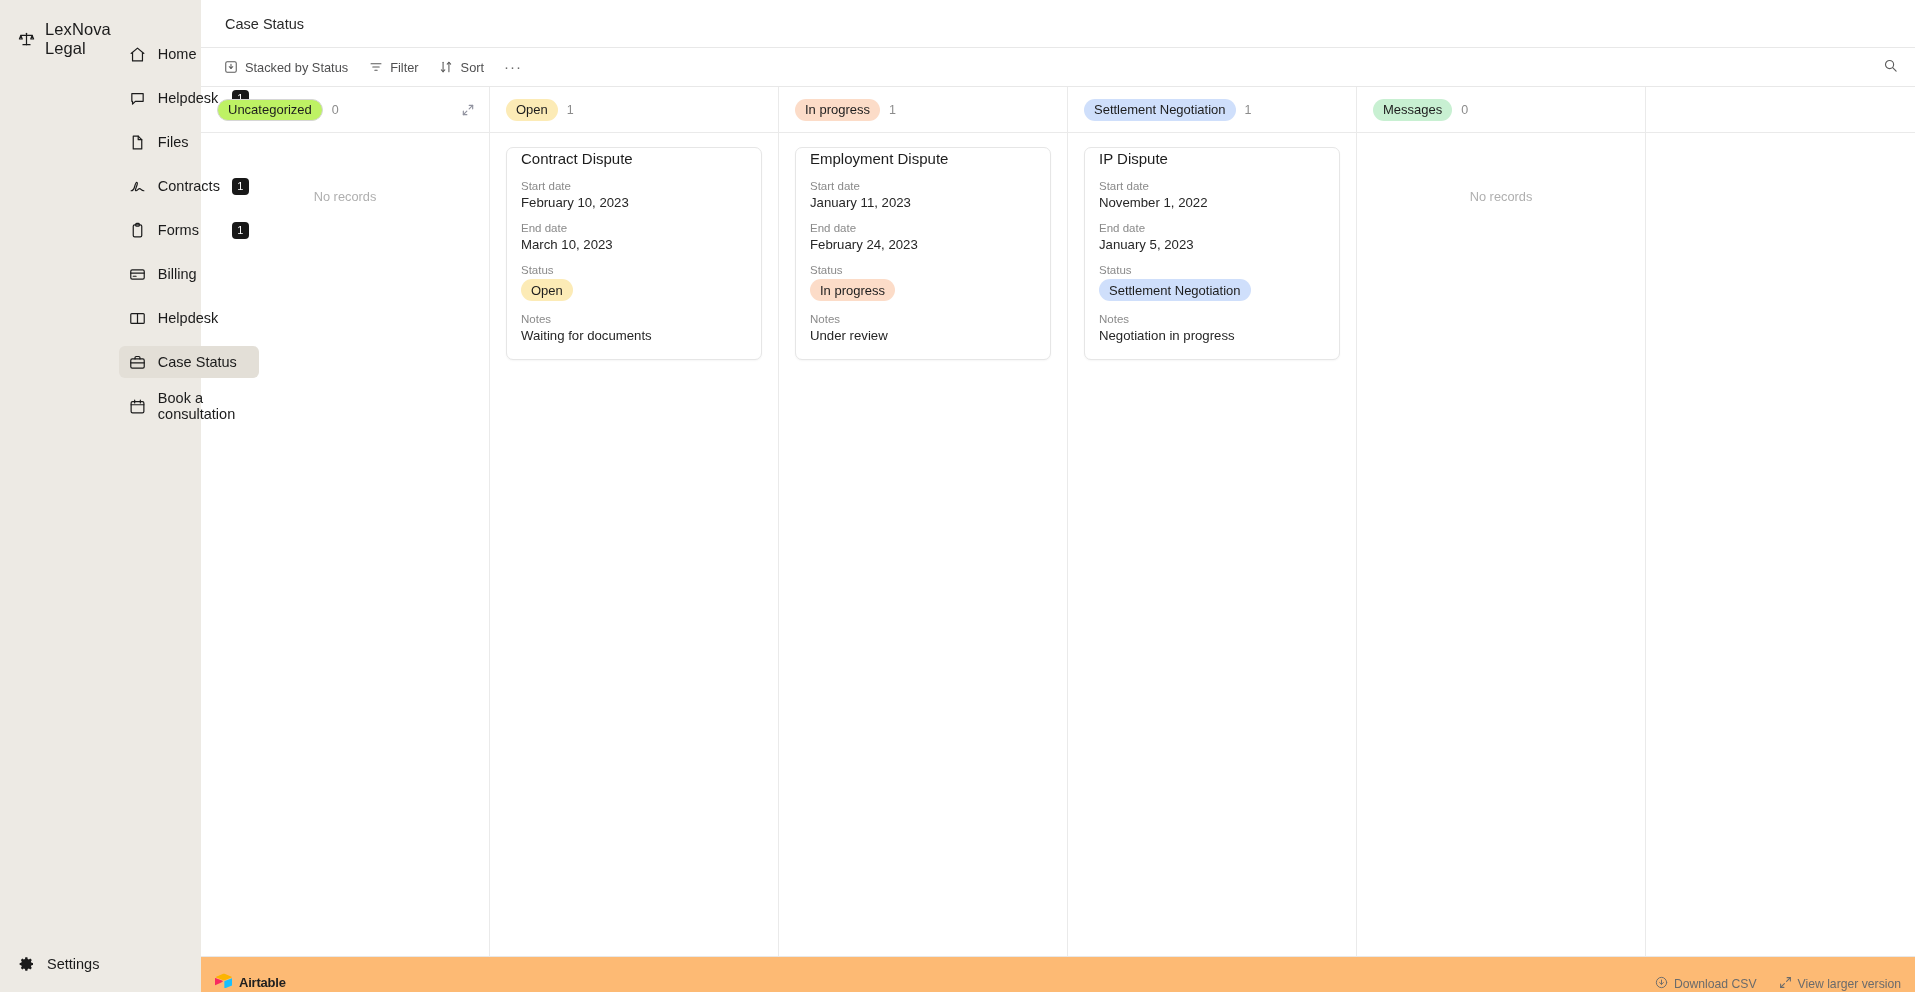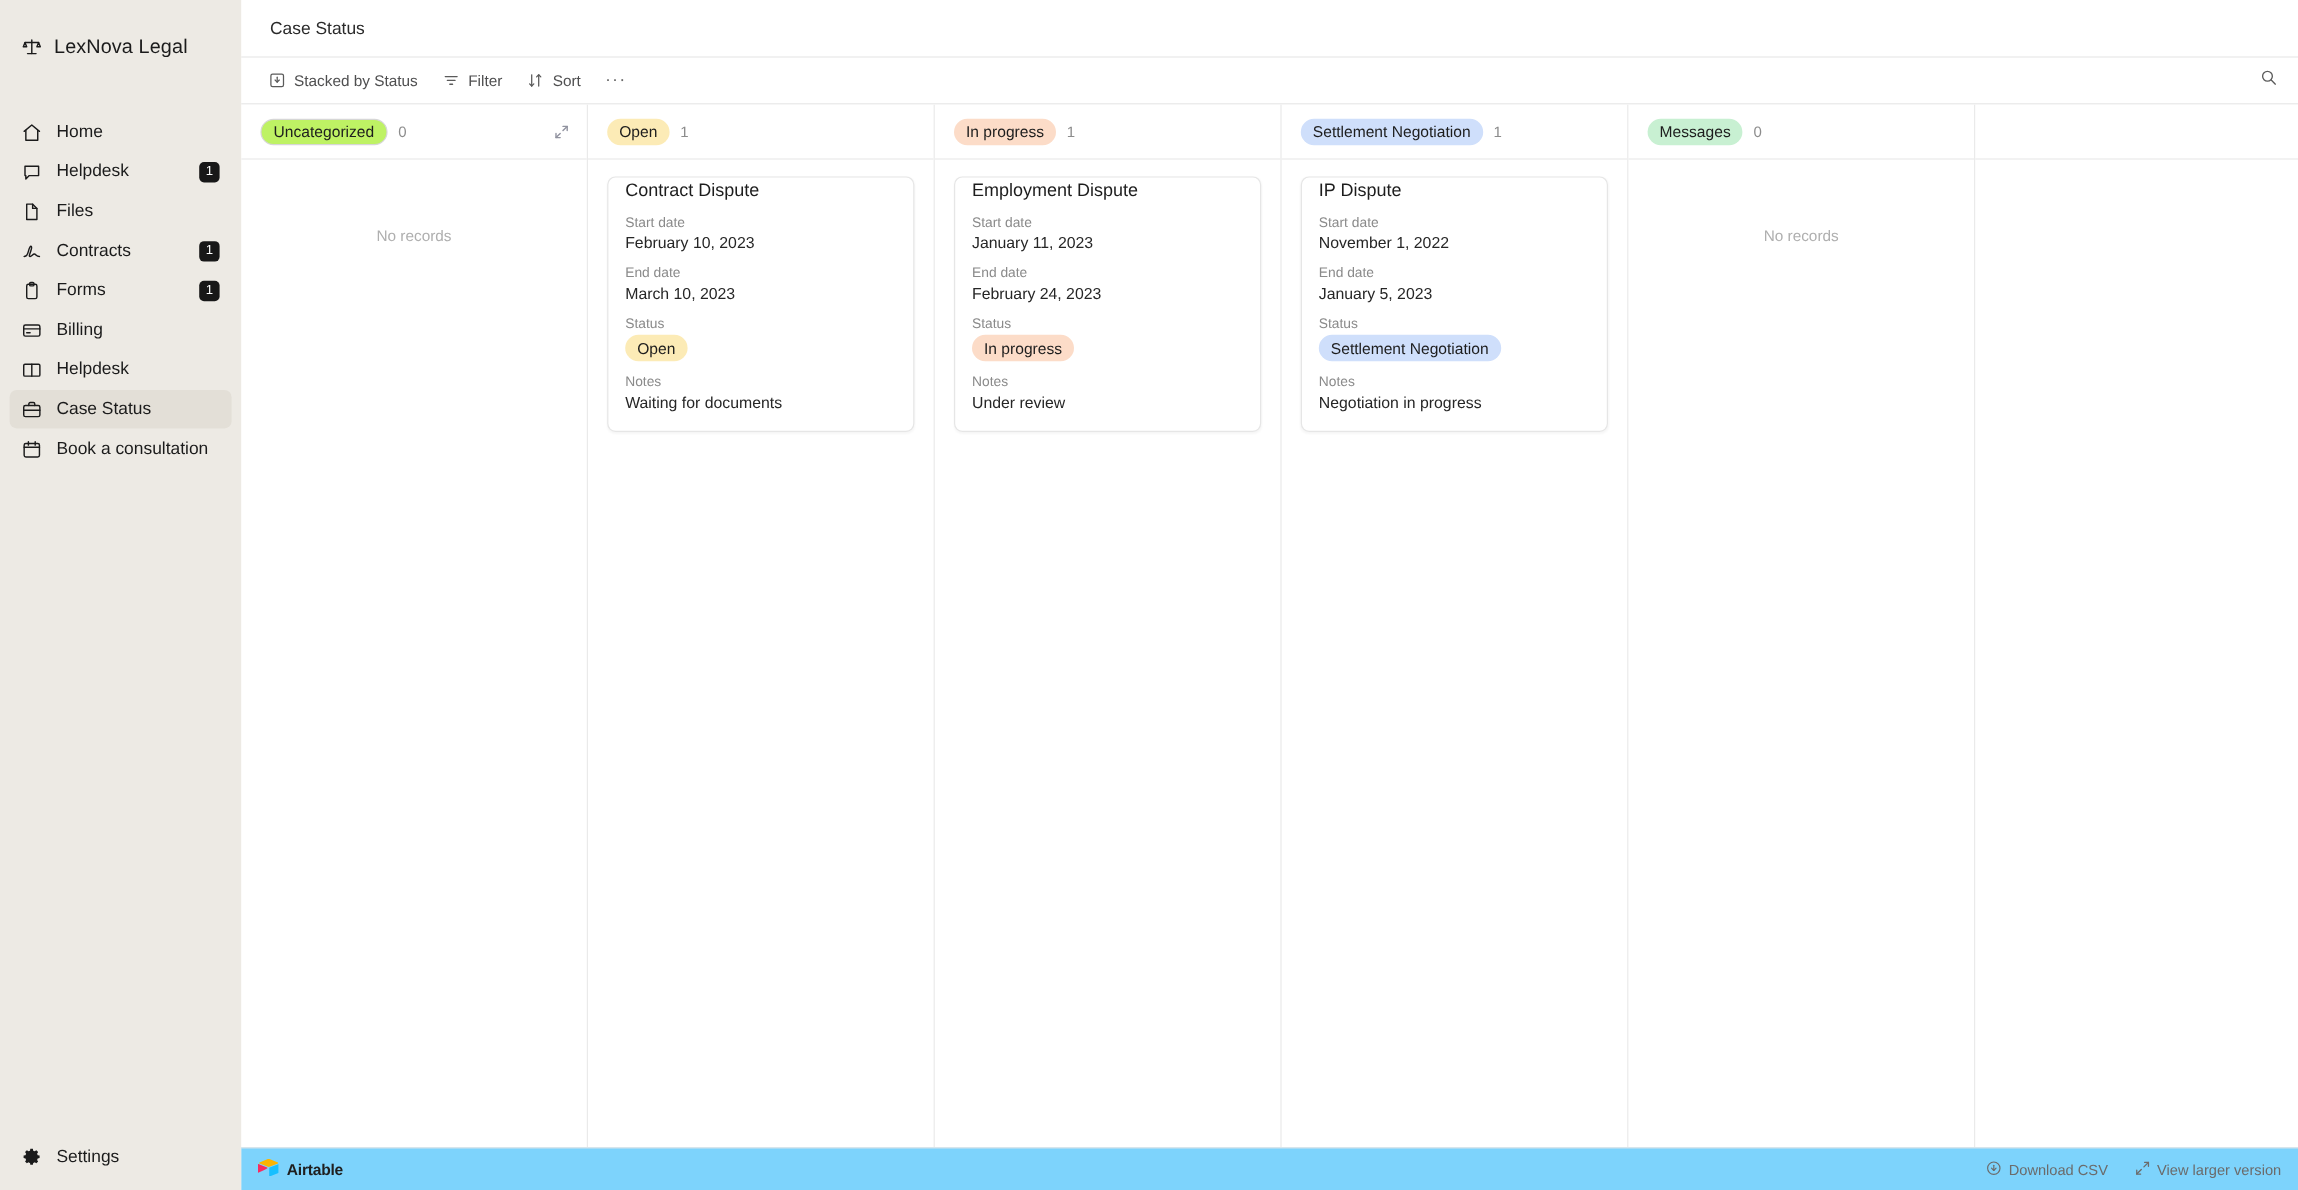--- a/index.html
+++ b/index.html
@@ -8,30 +8,30 @@
     font-family: "Liberation Sans", sans-serif;
     background: #ffffff;
     overflow: hidden;
   }
   .app { display: flex; width: 1915px; height: 992px; }
 
   
   .sidebar {
     width: 201px; height: 992px;
     background: #EDEAE4;
-    display: flex; flex-direction: column;
+    display: flex; flex-direction: row;
     flex: 0 0 201px;
     position: relative;
   }
   .brand {
     display: flex; align-items: center; gap: 10px;
     padding: 22px 0 0 18px; height: 56px;
   }
   .brand-name { font-size: 16.5px; color: #1b1b1b; letter-spacing: .1px; }
-  .nav { margin-top: 38px; padding: 0 8px; display: flex; flex-direction: column; gap: 1px; }
+  .nav { margin-top: 38px; padding: 0 8px; display: flex; flex-direction: column; gap: 12px; }
   .nav-item {
     display: flex; align-items: center; gap: 12px;
     height: 32px; padding: 0 10px; border-radius: 6px;
     cursor: pointer; position: relative;
   }
   .nav-item.active { background: #E3DFD7; }
   .nav-label { font-size: 14.5px; color: #1b1b1b; flex: 1; }
   .nav-badge {
     background: #181818; color: #ffffff;
     font-size: 11px; line-height: 16px;
@@ -113,22 +113,22 @@
   .card-title { font-size: 15px; color: #1d1d1d; margin-bottom: 13px; }
   .fld-label { font-size: 11.5px; color: #8a8a8a; margin-bottom: 3px; }
   .fld-value { font-size: 13.2px; color: #262626; margin-bottom: 12px; }
   .fld-value:last-child { margin-bottom: 0; }
   .fld-pill-wrap { margin-bottom: 12px; }
 
   
   .footer {
     height: 36px; flex: 0 0 36px;
     border-top: 1px solid #E8E8E8;
-    display: flex; align-items: center; justify-content: space-between;
-    padding: 0 14px 0 14px; background: #7dd3fc;
+    display: flex; align-items: flex-end; justify-content: space-between;
+    padding: 0 14px 0 14px; background: #fdba74;
   }
   .airtable-logo { display: flex; align-items: center; gap: 7px; }
   .airtable-word { font-size: 13px; color: #1f1f1f; font-weight: bold; letter-spacing: -.2px; }
   .footer-right { display: flex; align-items: center; gap: 22px; }
   .footer-link {
     display: flex; align-items: center; gap: 6px;
     font-size: 12.2px; color: #6b6b6b; cursor: pointer;
   }
 </style>
 </head>

